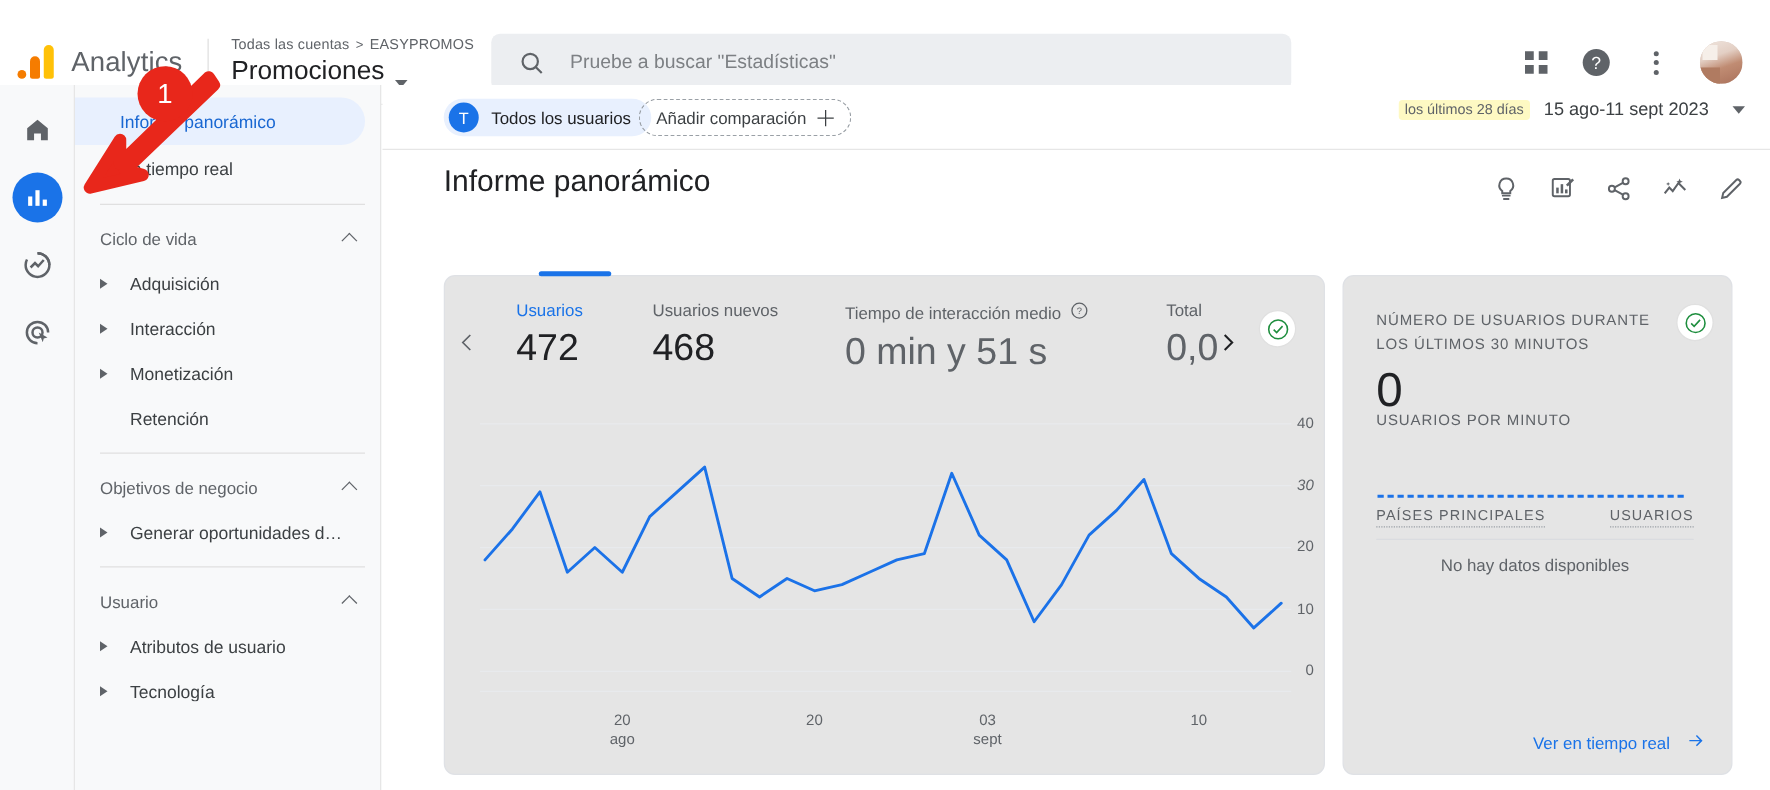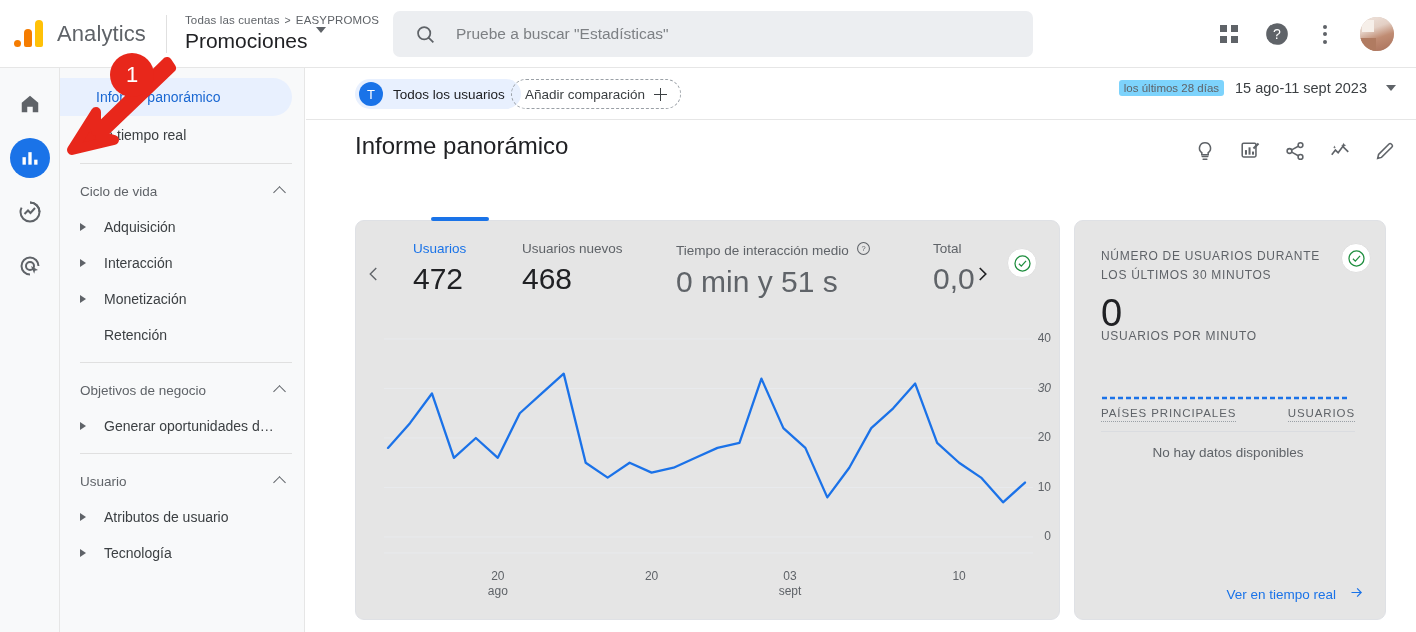--- a/index.html
+++ b/index.html
@@ -8,37 +8,37 @@
     width: 1416px; height: 632px;
     overflow: hidden;
     background: #ffffff;
     font-family: "Liberation Sans", sans-serif;
     -webkit-font-smoothing: antialiased;
   }
   .app { position: relative; width: 1416px; height: 632px; background: #fff; }
 
   
   .topbar {
-    position: absolute; top: 0; left: 0; width: 1416px; height: 68px;
+    position: absolute; top: 16px; left: 0; width: 1416px; height: 68px;
     background: #fff; display: flex; align-items: center;
     border-bottom: 1px solid #e6e6e6;
   }
   .ga-logo { margin-left: 14px; width: 34px; height: 34px; position: relative; }
   .ga-logo .b1 { position: absolute; left: 0; bottom: 4px; width: 7px; height: 7px; border-radius: 50%; background: #f57c00; }
   .ga-logo .b2 { position: absolute; left: 10px; bottom: 4px; width: 8px; height: 18px; border-radius: 4px 4px 2px 2px; background: #f57c00; }
   .ga-logo .b3 { position: absolute; left: 21px; bottom: 4px; width: 8px; height: 27px; border-radius: 4px 4px 2px 2px; background: #ffc107; }
   .brand {
     font-size: 22px; color: #5f6368; margin-left: 9px; letter-spacing: .1px;
     font-weight: 400; white-space: nowrap;
   }
   .vdiv { width: 1px; height: 38px; background: #e0e0e0; margin: 0 18px 0 20px; }
   .acct { display: flex; flex-direction: column; justify-content: center; }
   .acct .crumb { font-size: 11.5px; color: #5f6368; letter-spacing: .15px; line-height: 14px; }
   .acct .crumb .sep { margin: 0 5px; font-size: 10.5px; }
-  .acct .prop { font-size: 21px; color: #202124; line-height: 27px; display: flex; align-items: flex-start; }
+  .acct .prop { font-size: 21px; color: #202124; line-height: 27px; display: flex; align-items: flex-end; }
   .caret-dn {
     display: inline-block; margin-left: 8px;
     width: 0; height: 0; border-left: 5px solid transparent; border-right: 5px solid transparent;
     border-top: 6px solid #5f6368;
   }
   .search {
     position: absolute; left: 393px; top: 11px; width: 640px; height: 46px;
     background: #eceef1; border-radius: 7px; display: flex; align-items: center;
   }
   .search .sicon { margin-left: 22px; margin-right: 18px; display: flex; }
@@ -107,21 +107,21 @@
   .chip-add {
     position: absolute; left: 205px; top: 11px; height: 30px; padding: 0 13px;
     border: 1px dashed #9aa0a6; border-radius: 15px; display: flex; align-items: center; gap: 9px; cursor: pointer;
   }
   .chip-add .lbl { font-size: 13.5px; color: #3c4043; }
   .plus { position: relative; width: 13px; height: 13px; }
   .plus:before, .plus:after { content:""; position: absolute; background: #3c4043; }
   .plus:before { left: 0; top: 6px; width: 13px; height: 1.4px; }
   .plus:after { top: 0; left: 6px; height: 13px; width: 1.4px; }
   .daterange { position: absolute; right: 20px; top: 12px; display: flex; align-items: center; gap: 11px; cursor: pointer; }
-  .daterange .sub { font-size: 11.5px; color: #5f6368; background: #7dd3fc; padding: 2px 5px; border-radius: 3px; }
+  .daterange .sub { font-size: 11.5px; color: #5f6368; background: #fef9c3; padding: 2px 5px; border-radius: 3px; }
   .daterange .main-d { font-size: 14.5px; color: #3c4043; }
   .ctrl-underline { position: absolute; left: 0; bottom: 0; width: 1110px; height: 1px; background: #e6e6e6; }
 
   .titlerow { position: relative; height: 62px; }
   .rtitle { position: absolute; left: 49px; top: 12px; font-size: 24px; color: #202124; font-weight: 400; }
   .ticons { position: absolute; right: 18px; top: 18px; display: flex; align-items: center; gap: 19px; }
   .ticons .ic { width: 26px; height: 26px; display: flex; align-items: center; justify-content: center; cursor: pointer; }
 
   
   .cards { position: absolute; left: 49px; top: 152px; display: flex; gap: 14px; }

